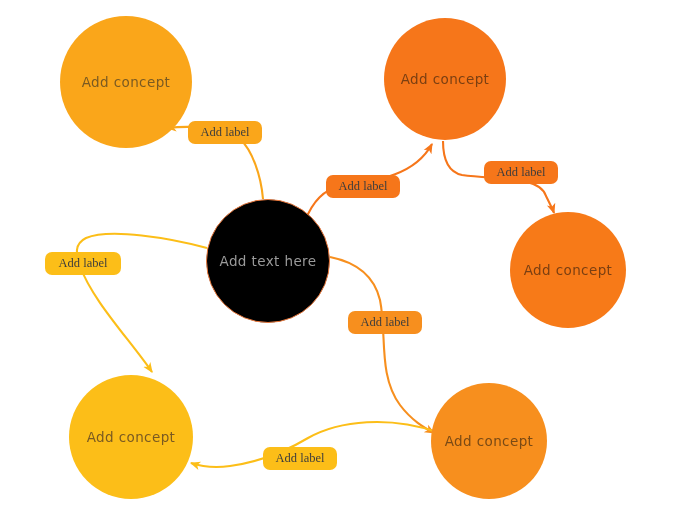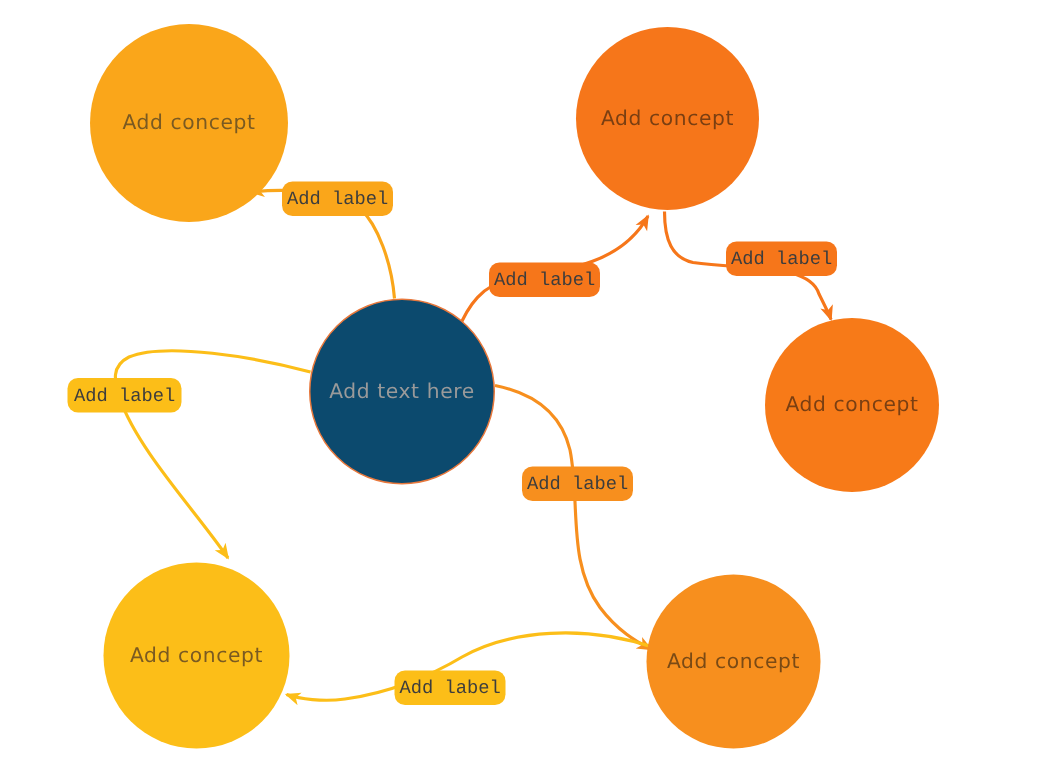--- a/index.html
+++ b/index.html
@@ -52,21 +52,21 @@
     border-radius: 7px;
     display: flex;
     align-items: center;
     justify-content: center;
     box-sizing: border-box;
     padding: 0 9px;
     height: 23px;
     font-size: 12.5px;
     color: #3d3d3d;
     white-space: nowrap;
-    font-family: Liberation Mono, monospace;
+    font-family: Liberation Serif, serif;
   }
 </style>
 </head>
 <body>
 
 <div id="canvas-root">
 
   <svg id="edge-layer" viewBox="0 0 696 520" xmlns="http://www.w3.org/2000/svg">
     <defs>
       <marker id="arrow-amber" viewBox="0 0 10 10" refX="8" refY="5" markerWidth="5.5" markerHeight="5.5" orient="auto-start-reverse">
@@ -113,21 +113,21 @@
   </div>
 
   <div class="node" id="node-3" style="left: 69px; top: 375px; width: 124px; height: 124px; background: rgb(252, 190, 24);">
     <span class="node-text concept-text" style="color: rgb(122, 90, 34);">Add concept</span>
   </div>
 
   <div class="node" id="node-4" style="left: 431px; top: 383px; width: 116px; height: 116px; background: rgb(247, 143, 30);">
     <span class="node-text concept-text" style="color: rgb(122, 74, 21);">Add concept</span>
   </div>
 
-  <div class="node" id="node-center" style="left: 206px; top: 199px; width: 124px; height: 124px; background: #0c4a6e; border: 1px solid rgb(232, 120, 60);">
+  <div class="node" id="node-center" style="left: 206px; top: 199px; width: 124px; height: 124px; background: #000000; border: 1px solid rgb(232, 120, 60);">
     <span class="node-text center-text" style="color: rgb(154, 154, 154);">Add text here</span>
   </div>
 
   <div class="edge-label" id="elabel-0" style="left: 188px; top: 121px; width: 74px; height: 23px; background: rgb(250, 166, 26); color: rgb(61, 61, 61);">
     <span>Add label</span>
   </div>
   <div class="edge-label" id="elabel-1" style="left: 326px; top: 175px; width: 74px; height: 23px; background: rgb(246, 118, 26); color: rgb(61, 61, 61);">
     <span>Add label</span>
   </div>
   <div class="edge-label" id="elabel-2" style="left: 484px; top: 161px; width: 74px; height: 23px; background: rgb(246, 118, 26); color: rgb(61, 61, 61);">

